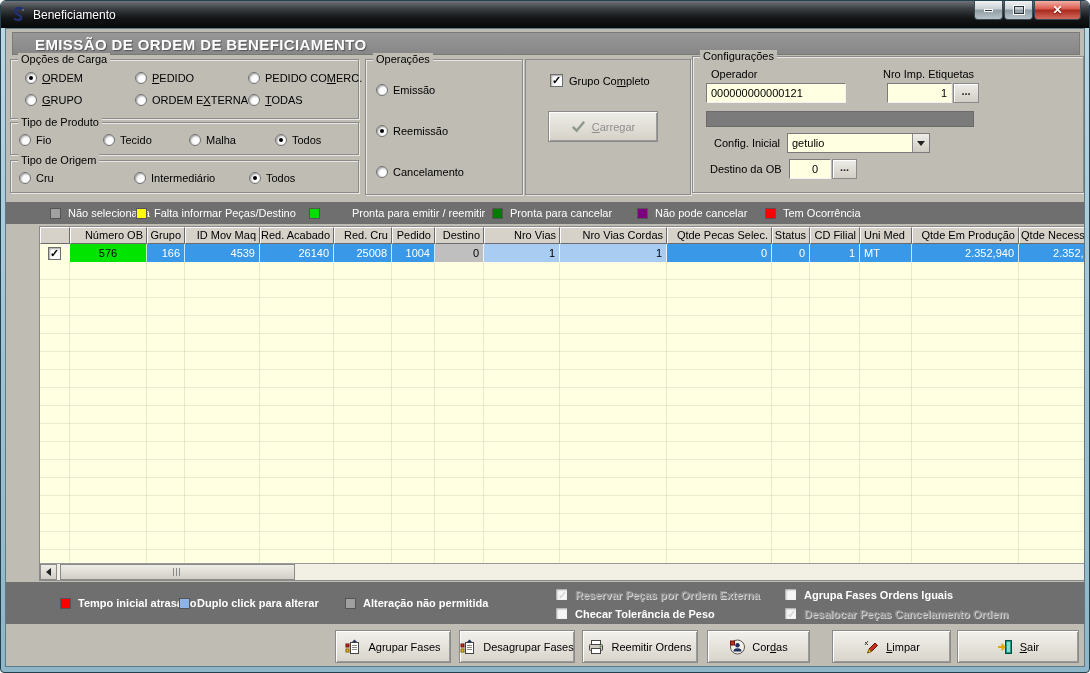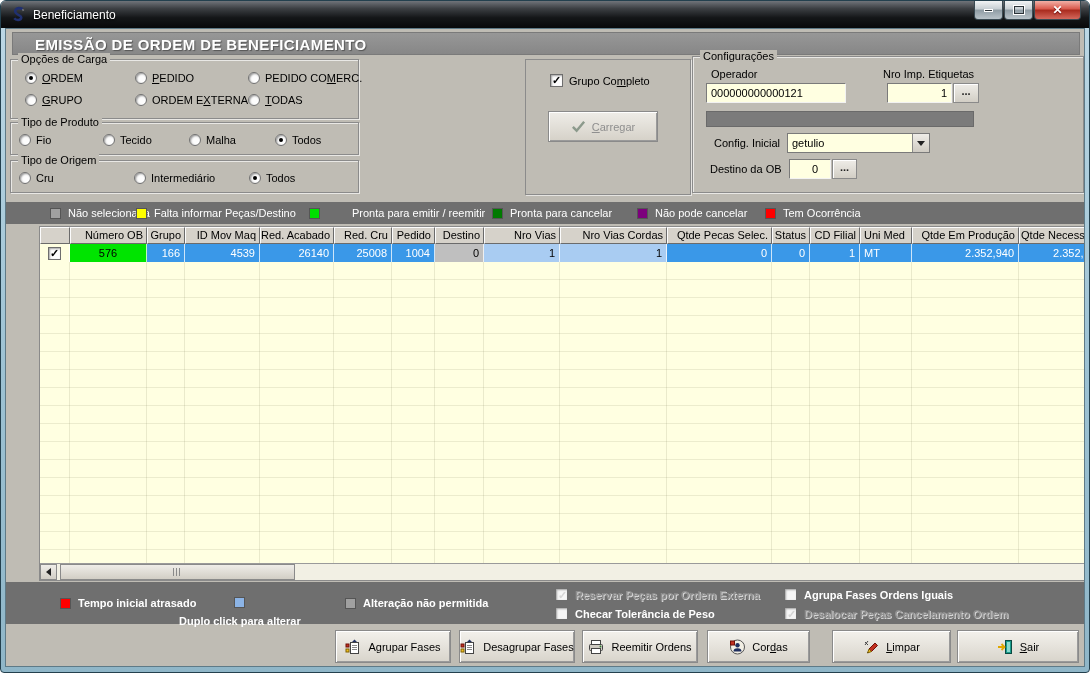--- a/index.html
+++ b/index.html
@@ -245,20 +245,41 @@
         <span>Intermediário</span>
       </div>
       <div class="radio-item checked" style="left:238px; top:11px;">
         <span class="radio">
             <span class="dot"></span>
           </span>
         <span>Todos</span>
       </div>
     </div>
 
+    <div class="groupbox gb-oper">
+      <span class="gb-title">Operações</span>
+      <div class="radio-item" style="left:10px; top:24px;">
+        <span class="radio">
+            <span class="dot"></span>
+          </span>
+        <span>Emissão</span>
+      </div>
+      <div class="radio-item checked" style="left:10px; top:65px;">
+        <span class="radio">
+            <span class="dot"></span>
+          </span>
+        <span>Reemissão</span>
+      </div>
+      <div class="radio-item" style="left:10px; top:106px;">
+        <span class="radio">
+            <span class="dot"></span>
+          </span>
+        <span>Cancelamento</span>
+      </div>
+    </div>
 
     <div class="panel-load">
       <div class="grupo-completo">
         <span class="checkbox">✓</span>
         <span>Grupo Co<u>m</u>pleto</span>
       </div>
       <div class="btn-carregar">
         <svg width="15" height="15" viewBox="0 0 16 16">
           <path d="M2 8.5 L6 12.5 L14 3" stroke="#8C9A8C" stroke-width="2.6" fill="none"></path>
         </svg>
@@ -386,21 +407,21 @@
             <span class="tri-r"></span>
           </div>
       </div>
     </div>
 
     <div class="legendbar legend-bottom">
       <div class="legend-item" style="left:54px; top:15px;">
         <span class="legend-sq" style="background: rgb(255, 0, 0);"></span>
         <span style="font-weight:bold;">Tempo inicial atrasado</span>
       </div>
-      <div class="legend-item" style="left:173px; top:15px;flex-direction:column;">
+      <div class="legend-item" style="left:173px; top:15px;">
         <span class="legend-sq" style="background: rgb(140, 180, 230);"></span>
         <span style="font-weight:bold;">Duplo click para alterar</span>
       </div>
       <div class="legend-item" style="left:339px; top:15px;">
         <span class="legend-sq" style="background: rgb(160, 160, 160);"></span>
         <span style="font-weight:bold;">Alteração não permitida</span>
       </div>
       <div class="optchk disabled" style="left:549px; top:6px;">
         <span class="checkbox unchecked">✓</span>
         <span>Reservar Peças por Ordem Externa</span>

